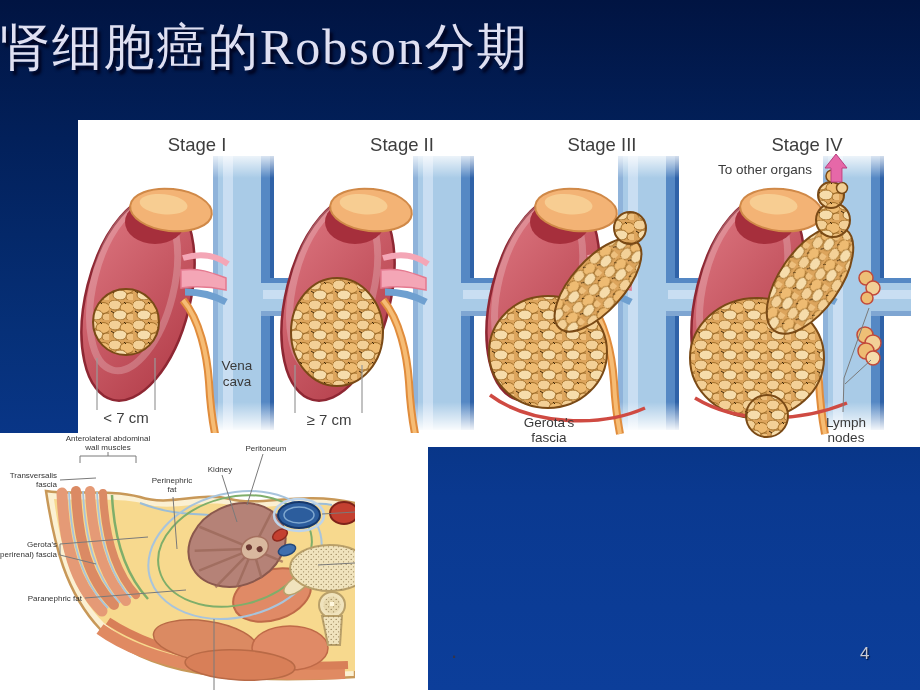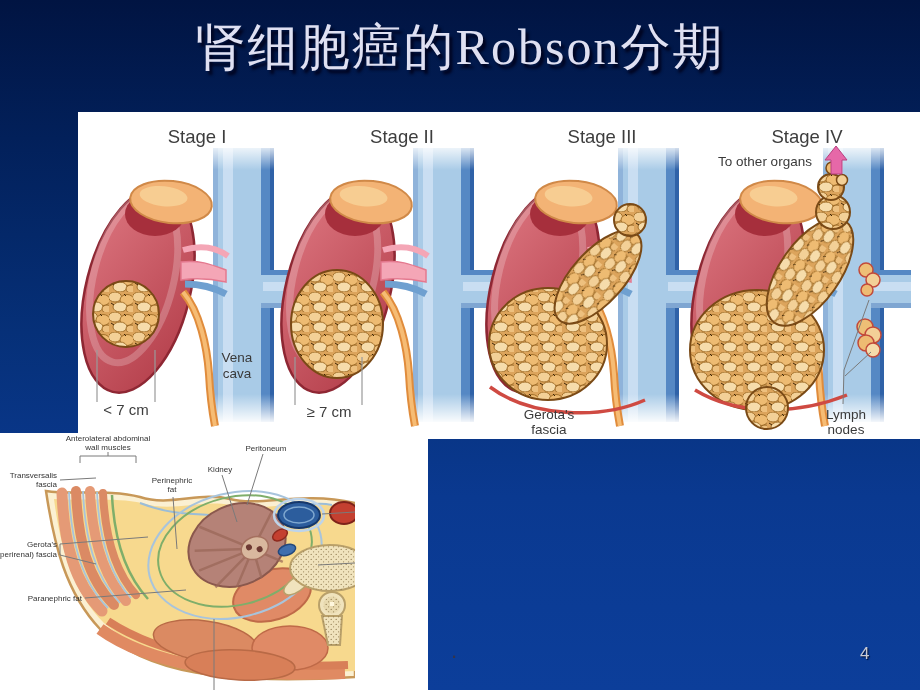--- a/index.html
+++ b/index.html
@@ -2,28 +2,28 @@
 <html><head>
 <meta charset="utf-8">
 <style>
   html,body{margin:0;padding:0;}
   body{width:920px;height:690px;overflow:hidden;font-family:"Liberation Sans",sans-serif;}
   #slide{
     position:relative;width:920px;height:690px;
     background:linear-gradient(to bottom,#011442 0%,#02205a 20%,#063078 48%,#0a3990 72%,#0b3c96 88%,#0c3e9a 100%);
   }
   #title{
-    position:absolute;top:14px;left:0;width:920px;text-align:center;
+    position:absolute;top:14px;left:0;width:920px;text-align:left;
     font-family:"Liberation Serif","DejaVu Serif",serif;
     font-size:50px;letter-spacing:2px;color:#dfe0f2;
     text-shadow:3px 4px 3px rgba(0,0,25,0.9);
     white-space:nowrap;
   }
   .figure{position:absolute;background:#ffffff;}
-  #staging-figure{left:78px;top:112px;width:842px;height:327px;}
+  #staging-figure{left:78px;top:120px;width:842px;height:327px;}
   #anatomy-figure{left:0px;top:433px;width:428px;height:257px;}
   svg{display:block;}
   #page-number{
     position:absolute;left:860px;top:644px;font-size:17px;color:#c9cbd6;
     text-shadow:1px 1px 1px rgba(0,0,20,0.8);
   }
   #footer-dot{
     position:absolute;left:451px;top:640px;font-size:22px;line-height:1;color:#34344a;
   }
   text{font-family:"Liberation Sans",sans-serif;}

